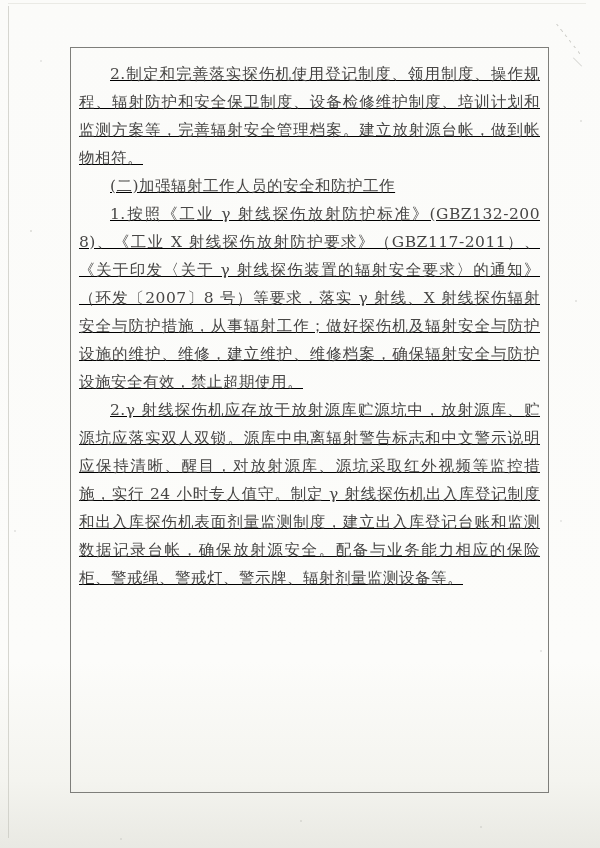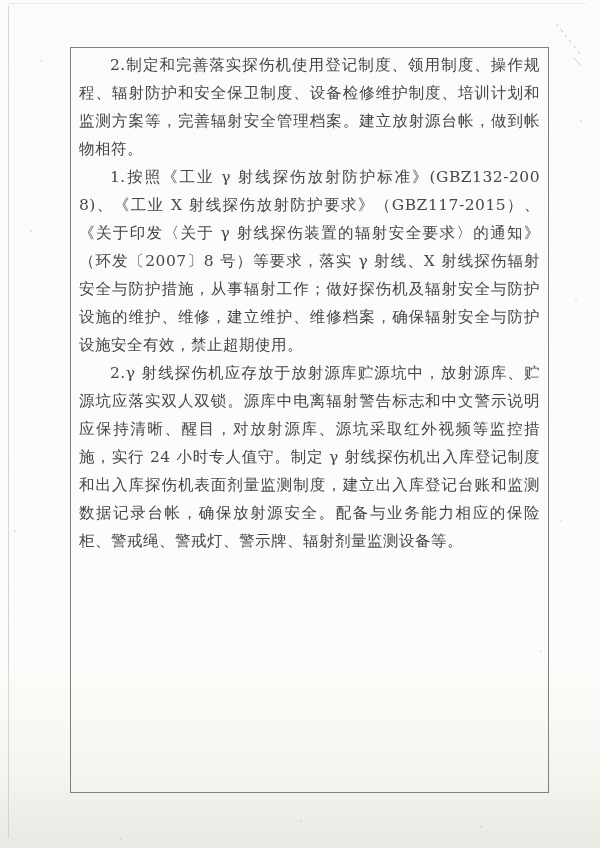--- a/index.html
+++ b/index.html
@@ -81,23 +81,24 @@
   }
   
   .doc-cell {
     position: absolute;
     left: 70px;
     top: 47px;
     width: 479px;
     height: 746px;
     border: 1.5px solid #7e7e7a;
     box-sizing: border-box;
-    padding: 3px 8px 4px 8px;
+    padding: 12px 8px 4px 8px;
     overflow: hidden;
     background: transparent;
+    text-decoration: underline;
   }
   .doc-cell p {
     margin: 0;
     text-indent: 2em;
     font-size: 15.5px;
     line-height: 28px;
     letter-spacing: 0.5px;
     color: #474645;
     text-align: justify;
     word-break: break-all;
@@ -109,16 +110,17 @@
 <div class="scan-page">
   <div class="scan-edge-top"></div>
   <div class="scan-edge-left"></div>
   <div class="scan-noise"></div>
   <div class="scan-scratch"></div>
   <div class="scan-scratch2"></div>
 
   <div class="doc-cell">
 
   <p>2.制定和完善落实探伤机使用登记制度、领用制度、操作规程、辐射防护和安全保卫制度、设备检修维护制度、培训计划和监测方案等，完善辐射安全管理档案。建立放射源台帐，做到帐物相符。</p>
-      <p>1.按照《工业 γ 射线探伤放射防护标准》(GBZ132-2008)、《工业 X 射线探伤放射防护要求》（GBZ117-2015）、《关于印发〈关于 γ 射线探伤装置的辐射安全要求〉的通知》（环发〔2007〕8 号）等要求，落实 γ 射线、X 射线探伤辐射安全与防护措施，从事辐射工作；做好探伤机及辐射安全与防护设施的维护、维修，建立维护、维修档案，确保辐射安全与防护设施安全有效，禁止超期使用。</p>
+      <p>(二)加强辐射工作人员的安全和防护工作</p>
+      <p>1.按照《工业 γ 射线探伤放射防护标准》(GBZ132-2008)、《工业 X 射线探伤放射防护要求》（GBZ117-2011）、《关于印发〈关于 γ 射线探伤装置的辐射安全要求〉的通知》（环发〔2007〕8 号）等要求，落实 γ 射线、X 射线探伤辐射安全与防护措施，从事辐射工作；做好探伤机及辐射安全与防护设施的维护、维修，建立维护、维修档案，确保辐射安全与防护设施安全有效，禁止超期使用。</p>
       <p>2.γ 射线探伤机应存放于放射源库贮源坑中，放射源库、贮源坑应落实双人双锁。源库中电离辐射警告标志和中文警示说明应保持清晰、醒目，对放射源库、源坑采取红外视频等监控措施，实行 24 小时专人值守。制定 γ 射线探伤机出入库登记制度和出入库探伤机表面剂量监测制度，建立出入库登记台账和监测数据记录台帐，确保放射源安全。配备与业务能力相应的保险柜、警戒绳、警戒灯、警示牌、辐射剂量监测设备等。</p>
     </div>
 </div>
 
 </body></html>

